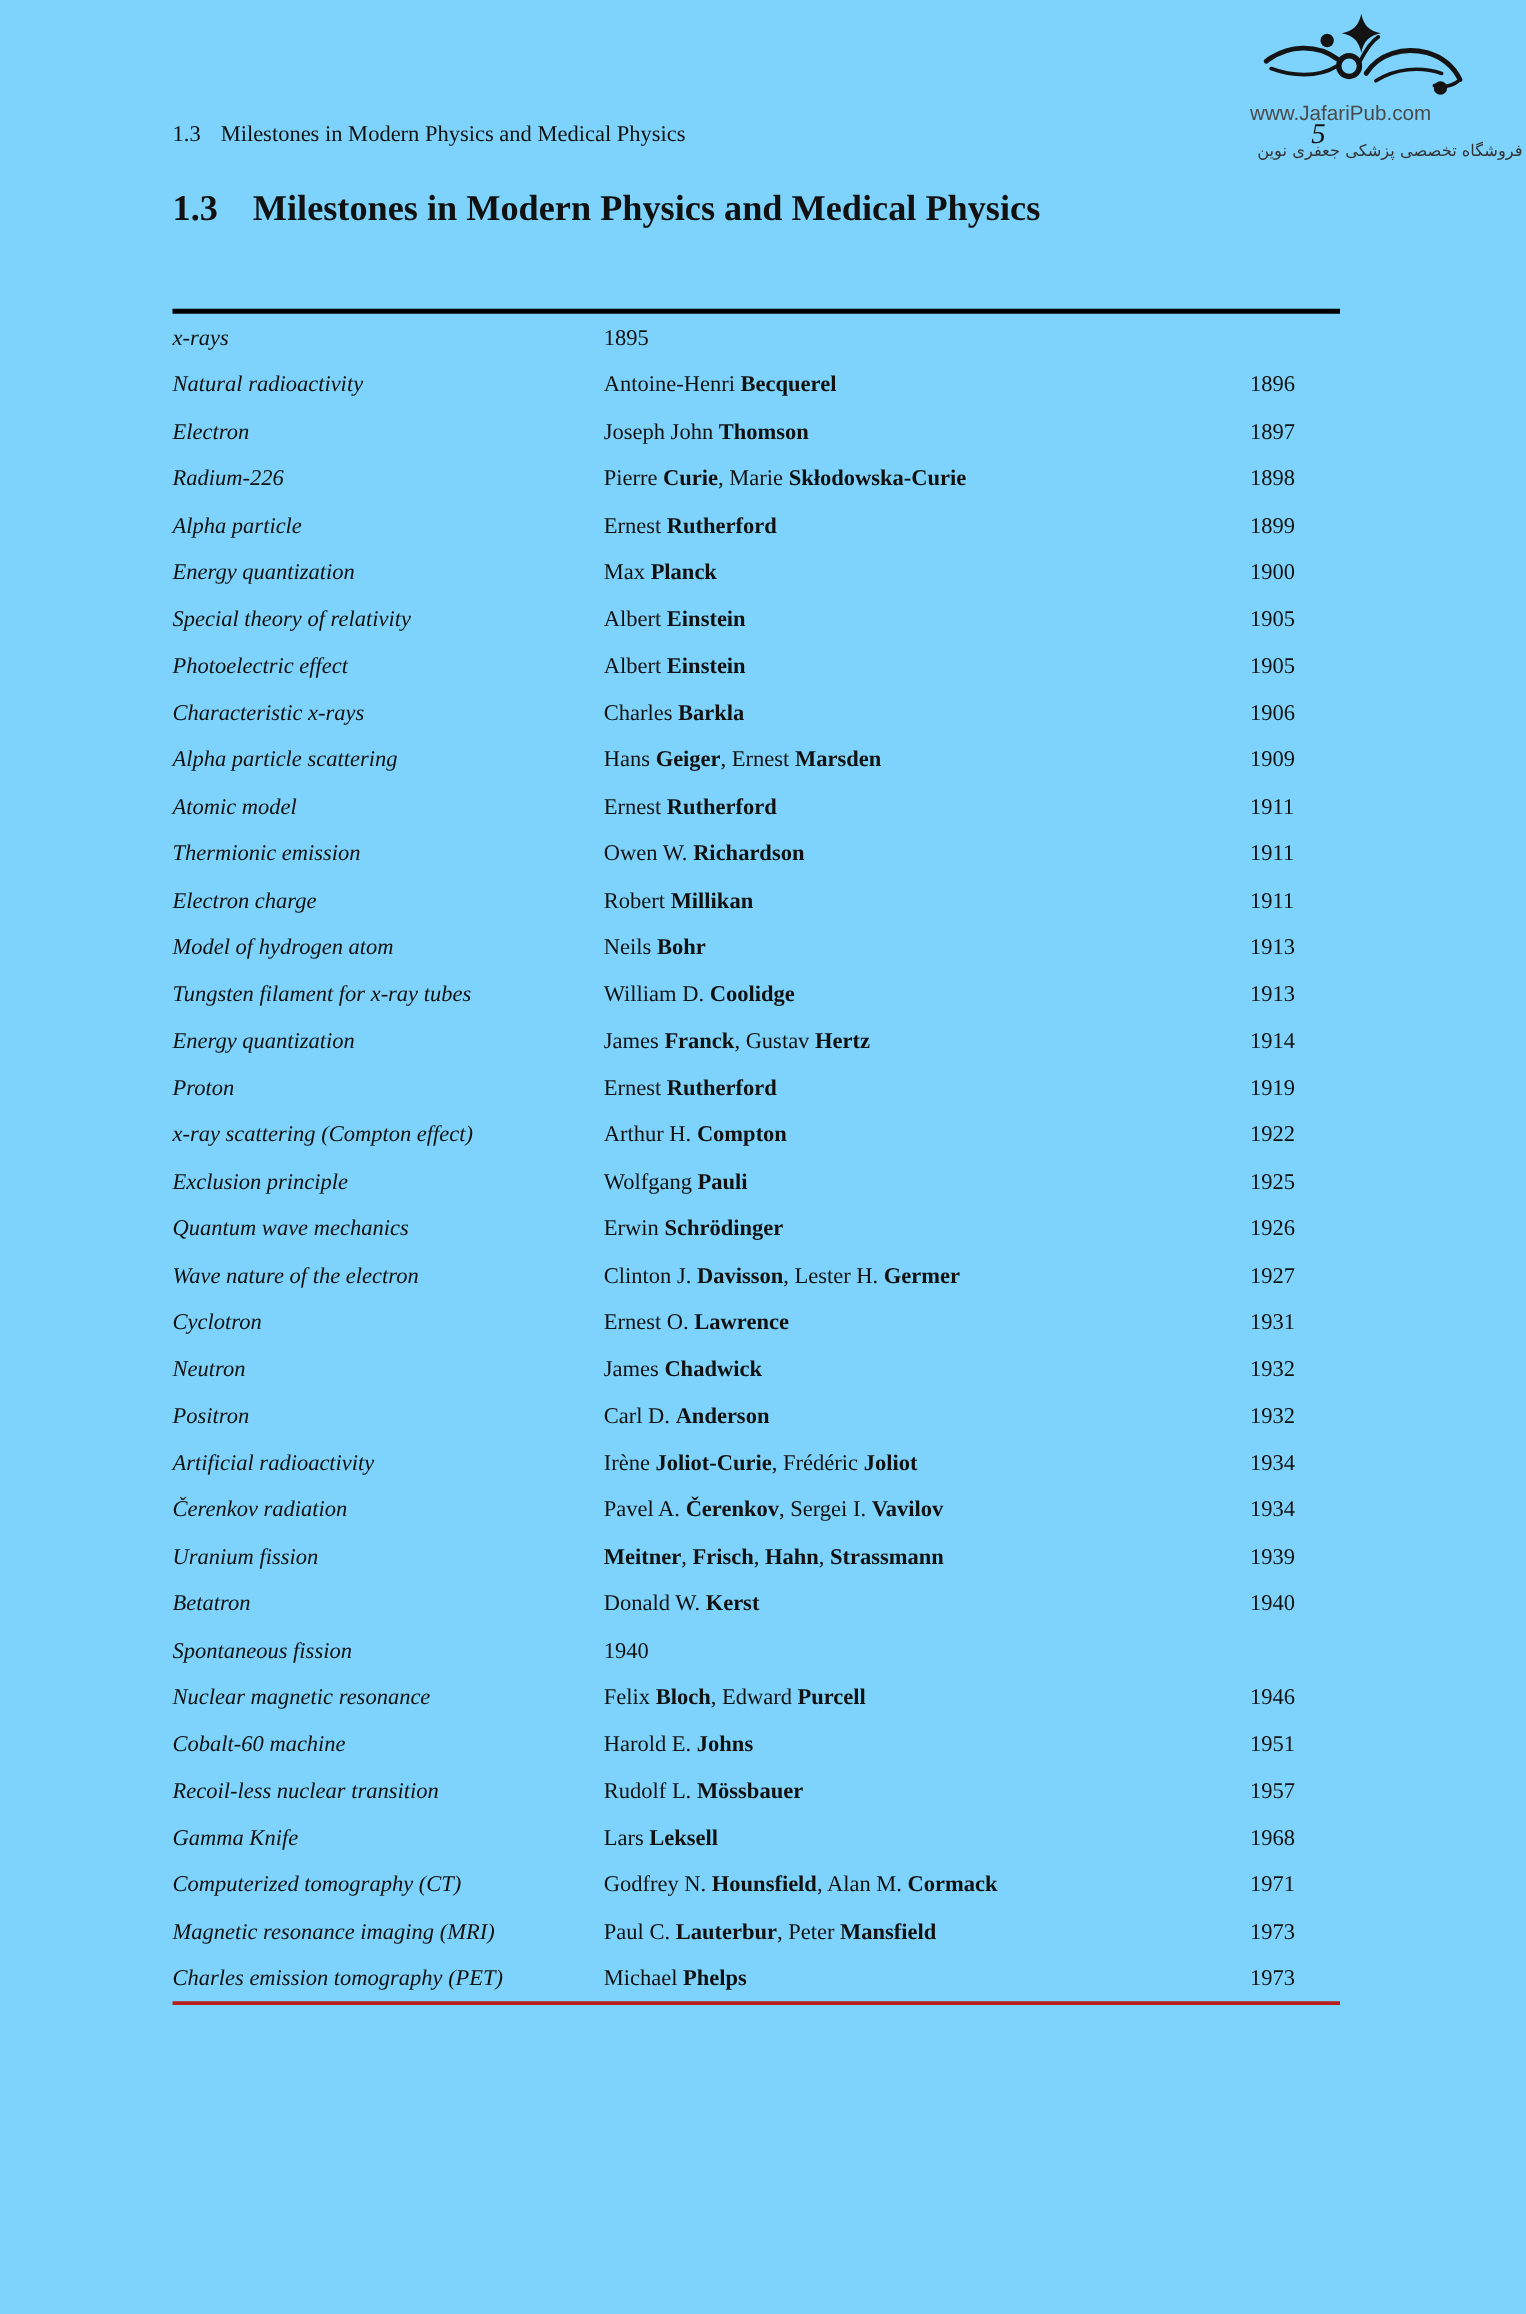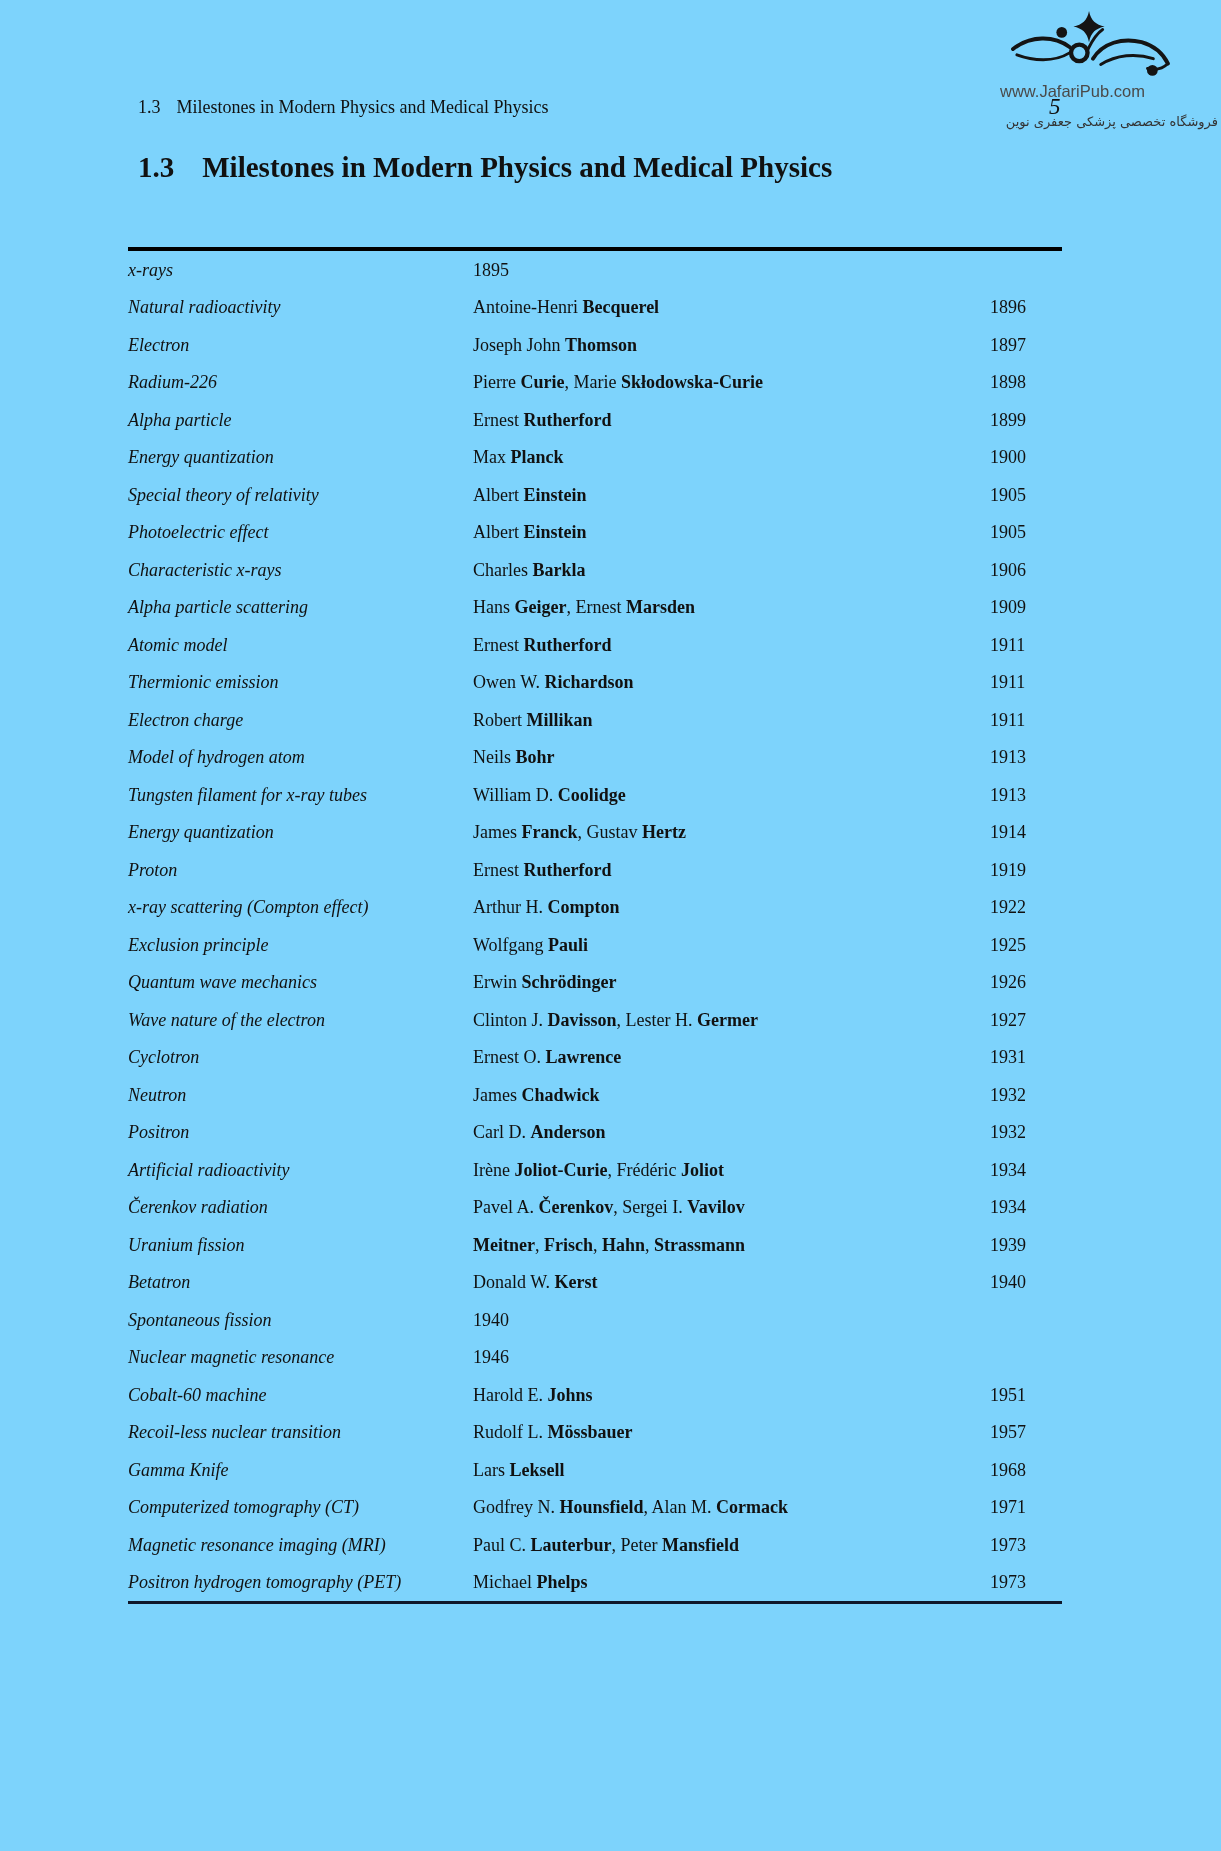--- a/index.html
+++ b/index.html
@@ -37,23 +37,23 @@
     font-size:23px;font-style:italic;color:#111;
   }
   
   .title{
     position:absolute;left:138px;top:150px;margin:0;
     font-size:29px;font-weight:bold;line-height:34px;white-space:nowrap;
   }
   .title .t-num{margin-right:28px;}
   
   .mtable{
-    position:absolute;left:128px;top:247px;width:934px;
+    position:absolute;left:138px;top:247px;width:934px;
     border-top:4px solid #000;
-    border-bottom:3px solid #0f172a;
+    border-bottom:3px solid #b91c1c;
   }
   .trow{
     display:flex;align-items:center;height:37.5px;
     font-size:18px;line-height:20px;
   }
   .trow .c1{
     width:345px;flex:0 0 345px;
     font-style:italic;
     white-space:nowrap;overflow:visible;
   }
@@ -237,20 +237,21 @@
         <div class="c1">Betatron</div>
         <div class="c2">Donald W. <b>Kerst</b></div>
         <div class="c3">1940</div>
       </div>
       <div class="trow">
         <div class="c1">Spontaneous fission</div>
         <div class="c3">1940</div>
       </div>
       <div class="trow">
         <div class="c1">Nuclear magnetic resonance</div>
+        <div class="c2">Felix <b>Bloch</b>, Edward <b>Purcell</b></div>
         <div class="c3">1946</div>
       </div>
       <div class="trow">
         <div class="c1">Cobalt-60 machine</div>
         <div class="c2">Harold E. <b>Johns</b></div>
         <div class="c3">1951</div>
       </div>
       <div class="trow">
         <div class="c1">Recoil-less nuclear transition</div>
         <div class="c2">Rudolf L. <b>Mössbauer</b></div>
@@ -265,19 +266,19 @@
         <div class="c1">Computerized tomography (CT)</div>
         <div class="c2">Godfrey N. <b>Hounsfield</b>, Alan M. <b>Cormack</b></div>
         <div class="c3">1971</div>
       </div>
       <div class="trow">
         <div class="c1">Magnetic resonance imaging (MRI)</div>
         <div class="c2">Paul C. <b>Lauterbur</b>, Peter <b>Mansfield</b></div>
         <div class="c3">1973</div>
       </div>
       <div class="trow">
-        <div class="c1">Positron hydrogen tomography (PET)</div>
+        <div class="c1">Charles emission tomography (PET)</div>
         <div class="c2">Michael <b>Phelps</b></div>
         <div class="c3">1973</div>
       </div>
     </div>
 
 </div>
 
 </body></html>

